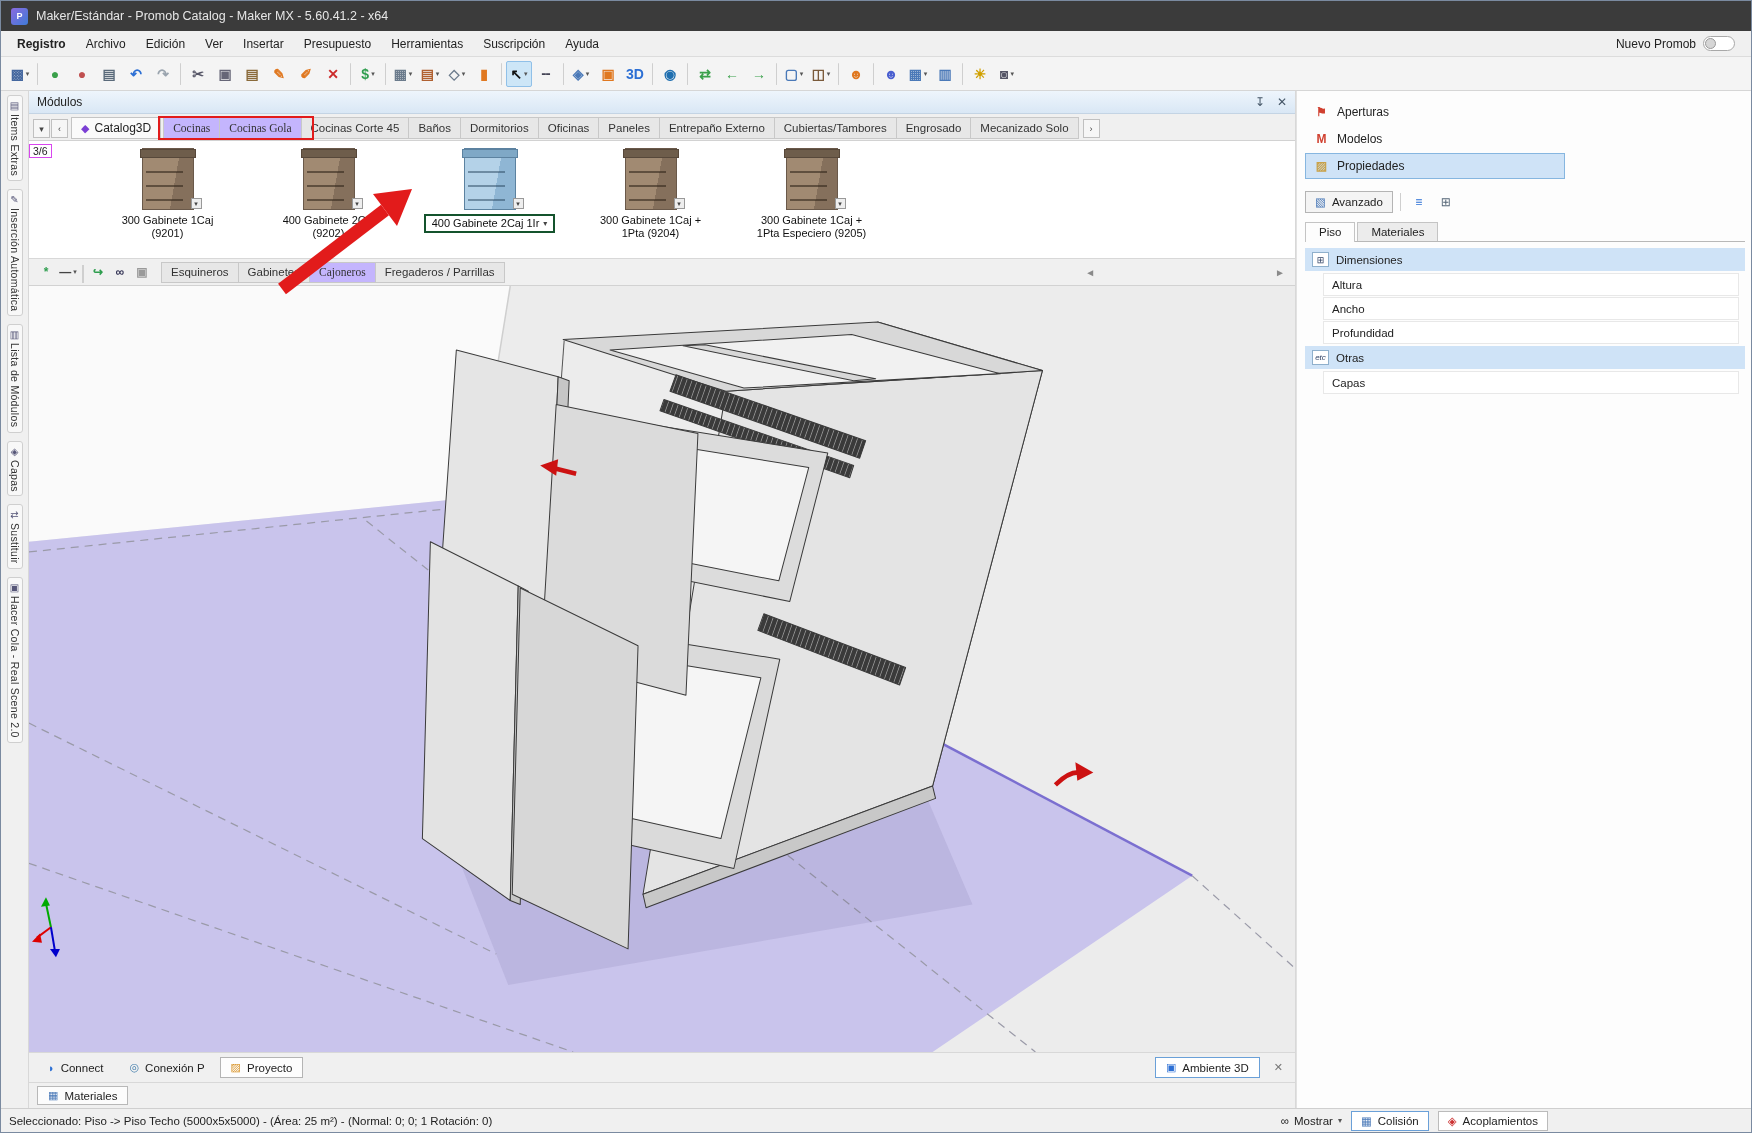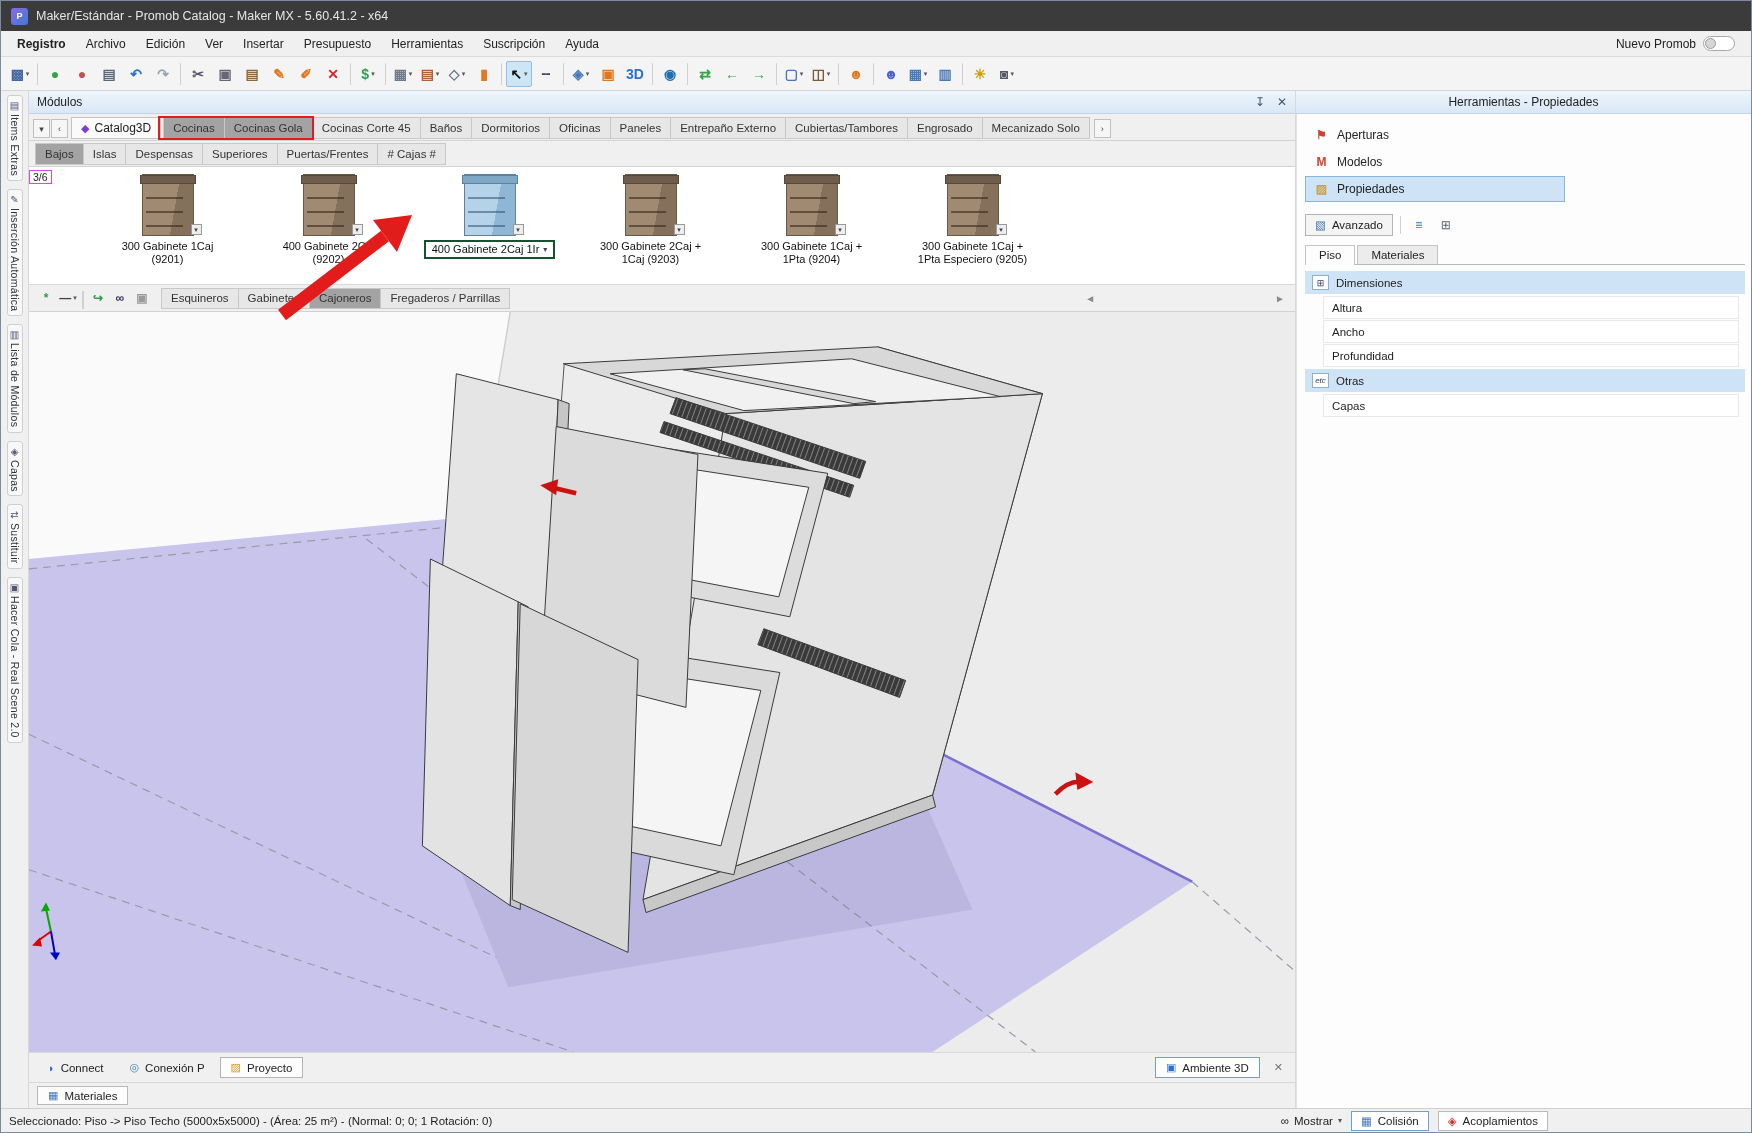--- a/index.html
+++ b/index.html
@@ -29,21 +29,21 @@
 .phead{height:23px;background:linear-gradient(#eef5fc,#d9e7f5);border-bottom:1px solid #c4d4e4;display:flex;align-items:center;padding:0 8px;flex:0 0 auto;}
 .phead .hicons{margin-left:auto;display:flex;gap:12px;color:#456;}
 .hicon{font-size:12px;}
 .ctabs{height:27px;background:#f0f0f0;border-bottom:1px solid #d2d2d2;display:flex;align-items:flex-end;padding:2px 4px 0 4px;position:relative;flex:0 0 auto;}
 .sqbtn{width:17px;height:19px;border:1px solid #c0c0c0;background:#f6f6f6;display:flex;align-items:center;justify-content:center;font-size:9px;color:#444;margin:0 1px 2px 0;}
 .cat3d{display:flex;align-items:center;gap:5px;padding:2px 9px;border:1px solid #c4c4c4;background:#fafafa;height:22px;margin:0 2px 1px 2px;}
 .cat3d .cube{color:#7b3fd4;font-size:11px;}
 .ctabset{display:flex;align-items:flex-end;}
 .ctab{padding:3px 9px;height:22px;border:1px solid #c8c8c8;background:#e7e7e7;color:#333;font-size:11.5px;display:flex;align-items:center;white-space:nowrap;margin-bottom:1px;}
 .ctabset .ctab + .ctab{border-left:none;}
-.ctab.active{background:#a3a3a3;}
+.ctab.active{background:#c4b5fd;font-family:Liberation Serif, serif;}
 .annot-box{position:absolute;left:129px;top:2px;width:156px;height:24px;border:2px solid var(--annotation_red,#e21b1b);pointer-events:none;z-index:4;}
 .cattabs{height:26px;background:#f0f0f0;border-bottom:1px solid #d2d2d2;display:flex;align-items:flex-end;padding:2px 4px 0 6px;flex:0 0 auto;}
 .stripwrap{position:relative;flex:0 0 auto;}
 .strip{height:118px;border-bottom:1px solid #d8d8d8;background:#fff;position:relative;}
 .pageind{position:absolute;left:0;top:3px;border:1px solid #d946ef;background:#fff;font-size:10.5px;padding:0 3px;z-index:2;}
 .cards{display:flex;padding:7px 0 0 58px;}
 .card{width:161px;display:flex;flex-direction:column;align-items:center;}
 .thumb{width:52px;height:62px;position:relative;background:linear-gradient(100deg,#a18a72 62%,#85705c 62%);border:1px solid #6a594a;}
 .thumb::before{content:"";position:absolute;left:-3px;right:-3px;top:0;height:7px;background:#6e5d4b;border:1px solid #57483a;}
 .thumb::after{content:"";position:absolute;left:3px;right:10px;top:10px;bottom:3px;background:repeating-linear-gradient(to bottom,transparent 0 12px,rgba(52,40,28,.6) 12px 14px);}
@@ -443,37 +443,20 @@
 
           <span class="ctab">Engrosado</span>
 
           <span class="ctab">Mecanizado Solo</span>
 
       </span>
       <span class="sqbtn" style="margin-left:4px;">›</span>
       <span class="annot-box"></span>
     </div>
 
-    <div class="cattabs">
-      <span class="ctabset">
-
-          <span class="ctab active">Bajos</span>
-
-          <span class="ctab">Islas</span>
-
-          <span class="ctab">Despensas</span>
-
-          <span class="ctab">Superiores</span>
-
-          <span class="ctab">Puertas/Frentes</span>
-
-          <span class="ctab"># Cajas #</span>
-
-      </span>
-    </div>
 
     <div class="stripwrap">
       <div class="strip">
         <span class="pageind">3/6</span>
         <div class="cards">
 
             <div class="card">
               <span class="thumb">
                 <span class="tbadge">▾</span>
               </span>
@@ -499,30 +482,20 @@
               <span class="thumb">
                 <span class="tbadge">▾</span>
               </span>
               <span class="clbl">
                 <span>400 Gabinete 2Caj 1Ir</span>
                 <span class="ddc show">▾</span>
               </span>
               <span class="clbl2"></span>
             </div>
 
-            <div class="card">
-              <span class="thumb">
-                <span class="tbadge">▾</span>
-              </span>
-              <span class="clbl">
-                <span>300 Gabinete 2Caj +</span>
-
-              </span>
-              <span class="clbl2">1Caj (9203)</span>
-            </div>
 
             <div class="card">
               <span class="thumb">
                 <span class="tbadge">▾</span>
               </span>
               <span class="clbl">
                 <span>300 Gabinete 1Caj +</span>
 
               </span>
               <span class="clbl2">1Pta (9204)</span>
@@ -685,23 +658,20 @@
 
     <div class="matrow">
       <span class="mattab">
         <span class="bico" style="color:#4a79b8;">▦</span>
         <span>Materiales</span>
       </span>
     </div>
   </div>
 
   <div class="rpanel">
-    <div class="phead rphead">
-      <span>Herramientas - Propiedades</span>
-    </div>
     <div class="rbody">
       <div>
 
           <div class="trow">
             <span class="tic" style="color: rgb(208, 64, 48);">⚑</span>
             <span>Aperturas</span>
           </div>
 
           <div class="trow">
             <span class="tic" style="color: rgb(208, 64, 48);">M</span>

